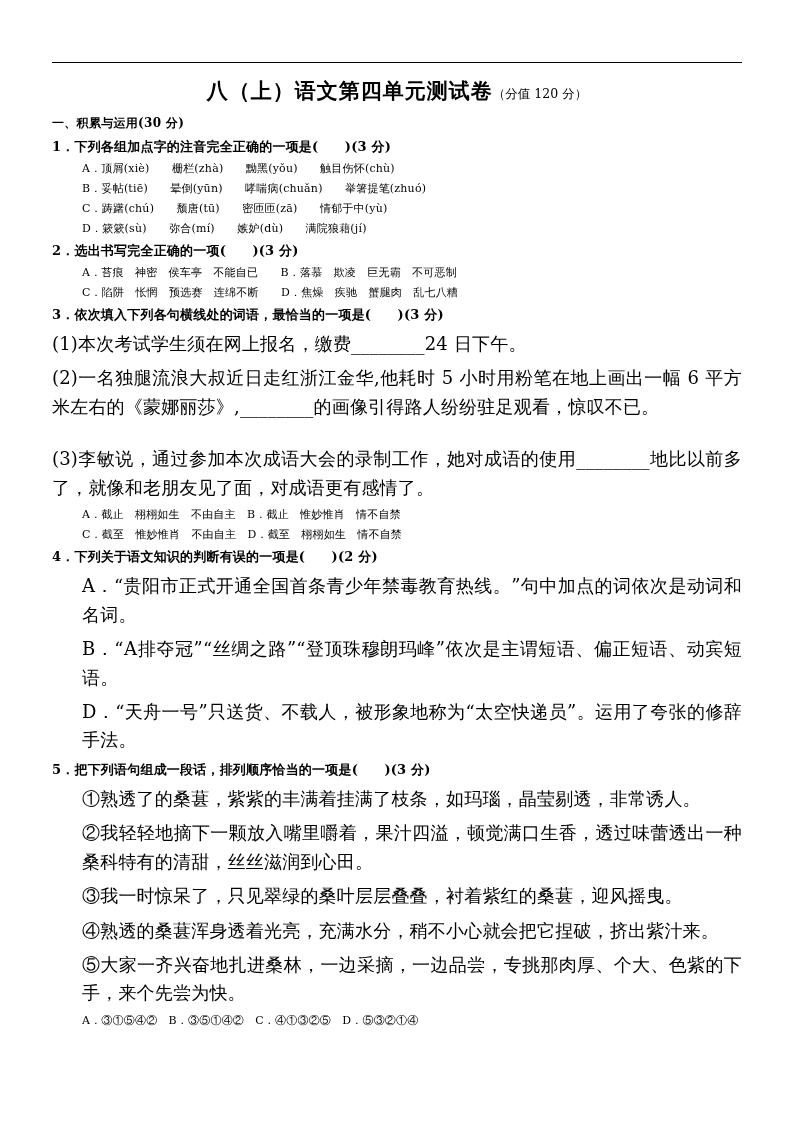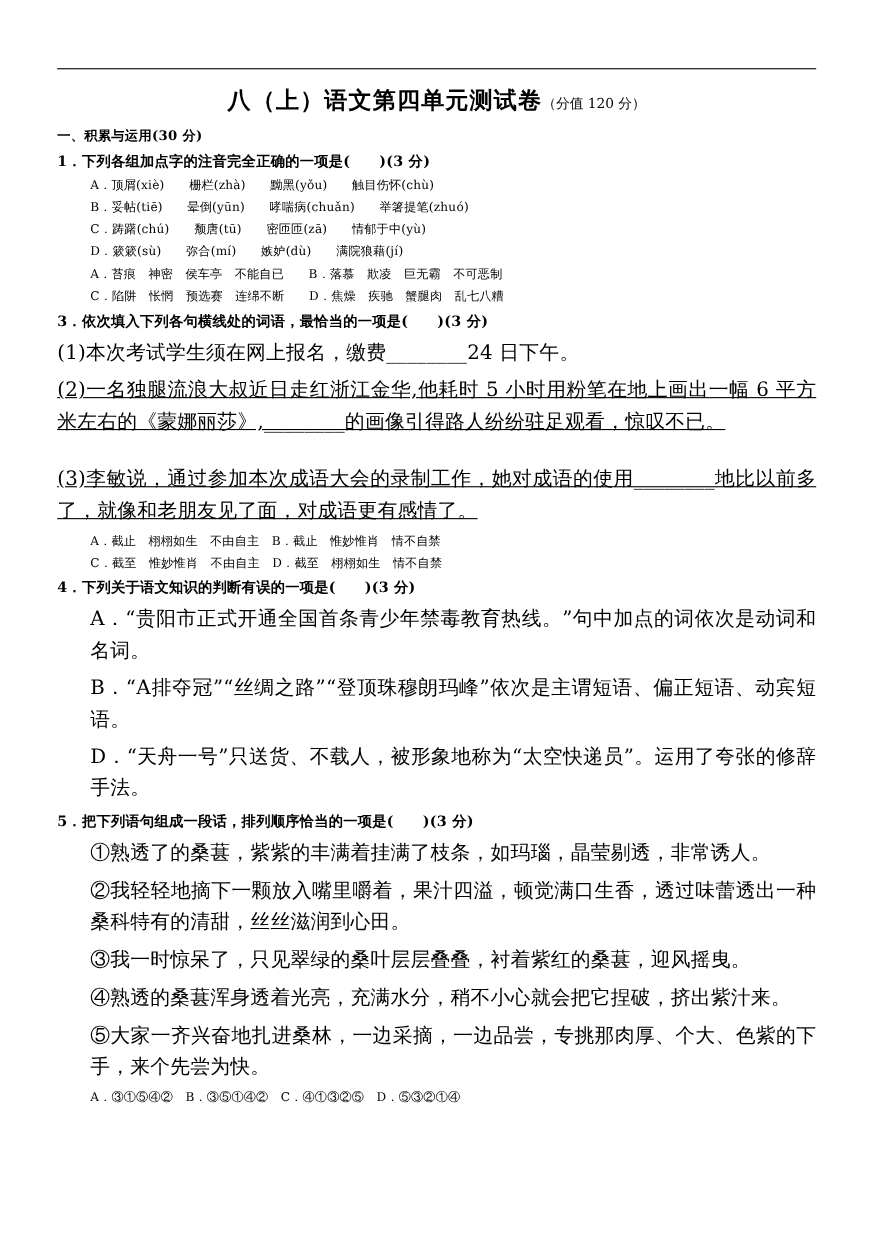--- a/index.html
+++ b/index.html
@@ -76,21 +76,20 @@
     line-height: 1.58;
     text-align: justify;
     letter-spacing: 0.2px;
   }
   .para.indent2 {
     padding-left: 30px;
   }
   .para.hang {
     padding-left: 30px;
     text-indent: 0;
-    text-decoration: underline;
   }
 </style>
 </head>
 <body>
 
 <div class="page">
   <div class="content">
 
     <div class="top-rule"></div>
 
@@ -102,35 +101,36 @@
 
     <div class="q">
       <div class="q-head">1．下列各组加点字的注音完全正确的一项是(　　)(3 分)</div>
       <div class="opt-row">A．顶屑(xiè)　　栅栏(zhà)　　黝黑(yǒu)　　触目伤怀(chù)</div>
       <div class="opt-row">B．妥帖(tiē)　　晕倒(yūn)　　哮喘病(chuǎn)　　举箸提笔(zhuó)</div>
       <div class="opt-row">C．踌躇(chú)　　颓唐(tū)　　密匝匝(zā)　　情郁于中(yù)</div>
       <div class="opt-row">D．簌簌(sù)　　弥合(mí)　　嫉妒(dù)　　满院狼藉(jí)</div>
     </div>
 
     <div class="q">
+      <div class="q-head">2．选出书写完全正确的一项(　　)(3 分)</div>
       <div class="opt-row">A．苔痕　神密　侯车亭　不能自已　　B．落慕　欺凌　巨无霸　不可恶制</div>
       <div class="opt-row">C．陷阱　怅惘　预选赛　连绵不断　　D．焦燥　疾驰　蟹腿肉　乱七八糟</div>
     </div>
 
     <div class="q">
       <div class="q-head">3．依次填入下列各句横线处的词语，最恰当的一项是(　　)(3 分)</div>
       <div class="para">(1)本次考试学生须在网上报名，缴费________24 日下午。</div>
       <div class="para hang" style="padding-left:0;">(2)一名独腿流浪大叔近日走红浙江金华,他耗时 5 小时用粉笔在地上画出一幅 6 平方米左右的《蒙娜丽莎》,________的画像引得路人纷纷驻足观看，惊叹不已。</div>
       <div class="para hang" style="padding-left:0;margin-top:24px;">(3)李敏说，通过参加本次成语大会的录制工作，她对成语的使用________地比以前多了，就像和老朋友见了面，对成语更有感情了。</div>
       <div class="opt-row">A．截止　栩栩如生　不由自主　B．截止　惟妙惟肖　情不自禁</div>
       <div class="opt-row">C．截至　惟妙惟肖　不由自主　D．截至　栩栩如生　情不自禁</div>
     </div>
 
     <div class="q">
-      <div class="q-head">4．下列关于语文知识的判断有误的一项是(　　)(3 分)</div>
+      <div class="q-head">4．下列关于语文知识的判断有误的一项是(　　)(2 分)</div>
       <div class="para indent2">A．“贵阳市正式开通全国首条青少年禁毒教育热线。”句中加点的词依次是动词和名词。</div>
       <div class="para indent2">B．“А排夺冠”“丝绸之路”“登顶珠穆朗玛峰”依次是主谓短语、偏正短语、动宾短语。</div>
       <div class="para indent2">D．“天舟一号”只送货、不载人，被形象地称为“太空快递员”。运用了夸张的修辞手法。</div>
     </div>
 
     <div class="q">
       <div class="q-head">5．把下列语句组成一段话，排列顺序恰当的一项是(　　)(3 分)</div>
       <div class="para indent2">①熟透了的桑葚，紫紫的丰满着挂满了枝条，如玛瑙，晶莹剔透，非常诱人。</div>
       <div class="para indent2">②我轻轻地摘下一颗放入嘴里嚼着，果汁四溢，顿觉满口生香，透过味蕾透出一种桑科特有的清甜，丝丝滋润到心田。</div>
       <div class="para indent2">③我一时惊呆了，只见翠绿的桑叶层层叠叠，衬着紫红的桑葚，迎风摇曳。</div>

